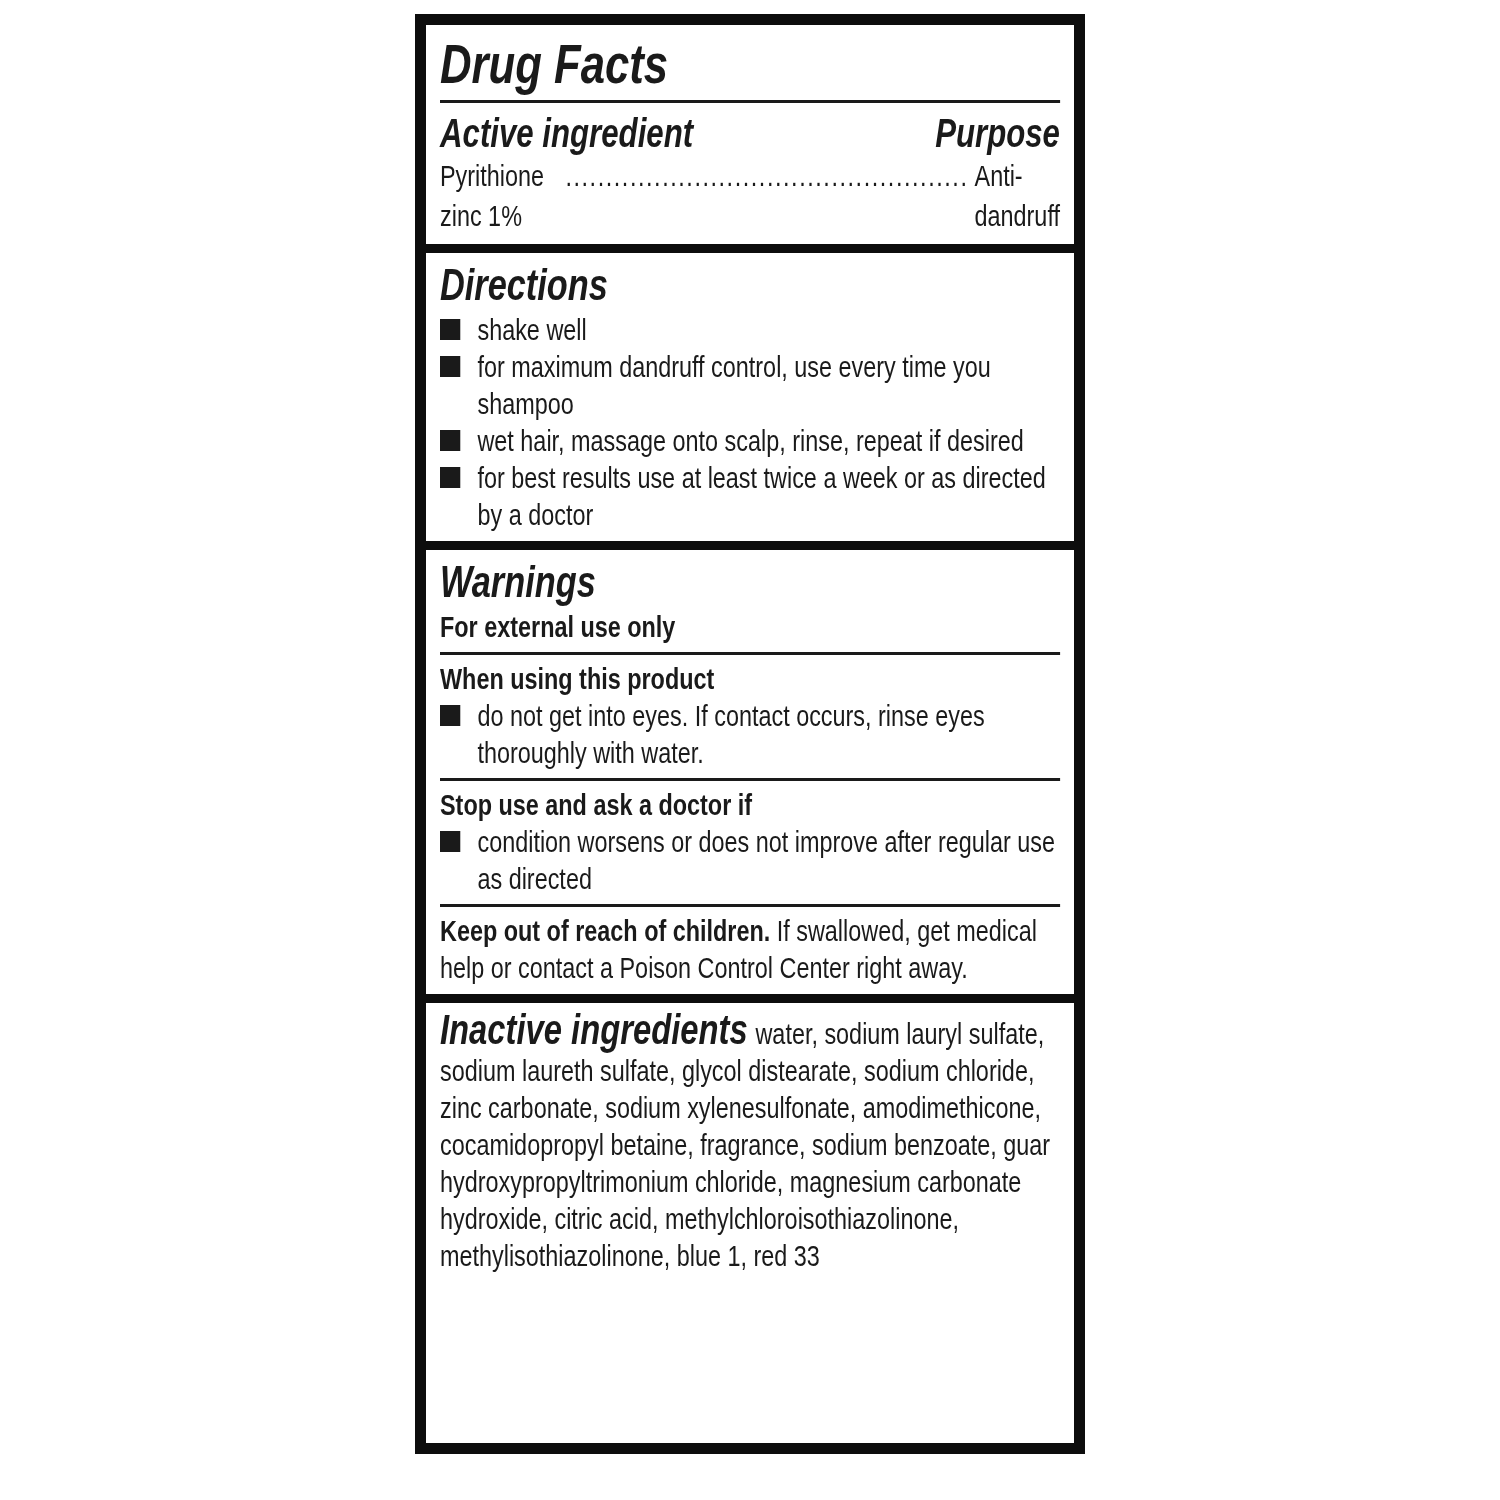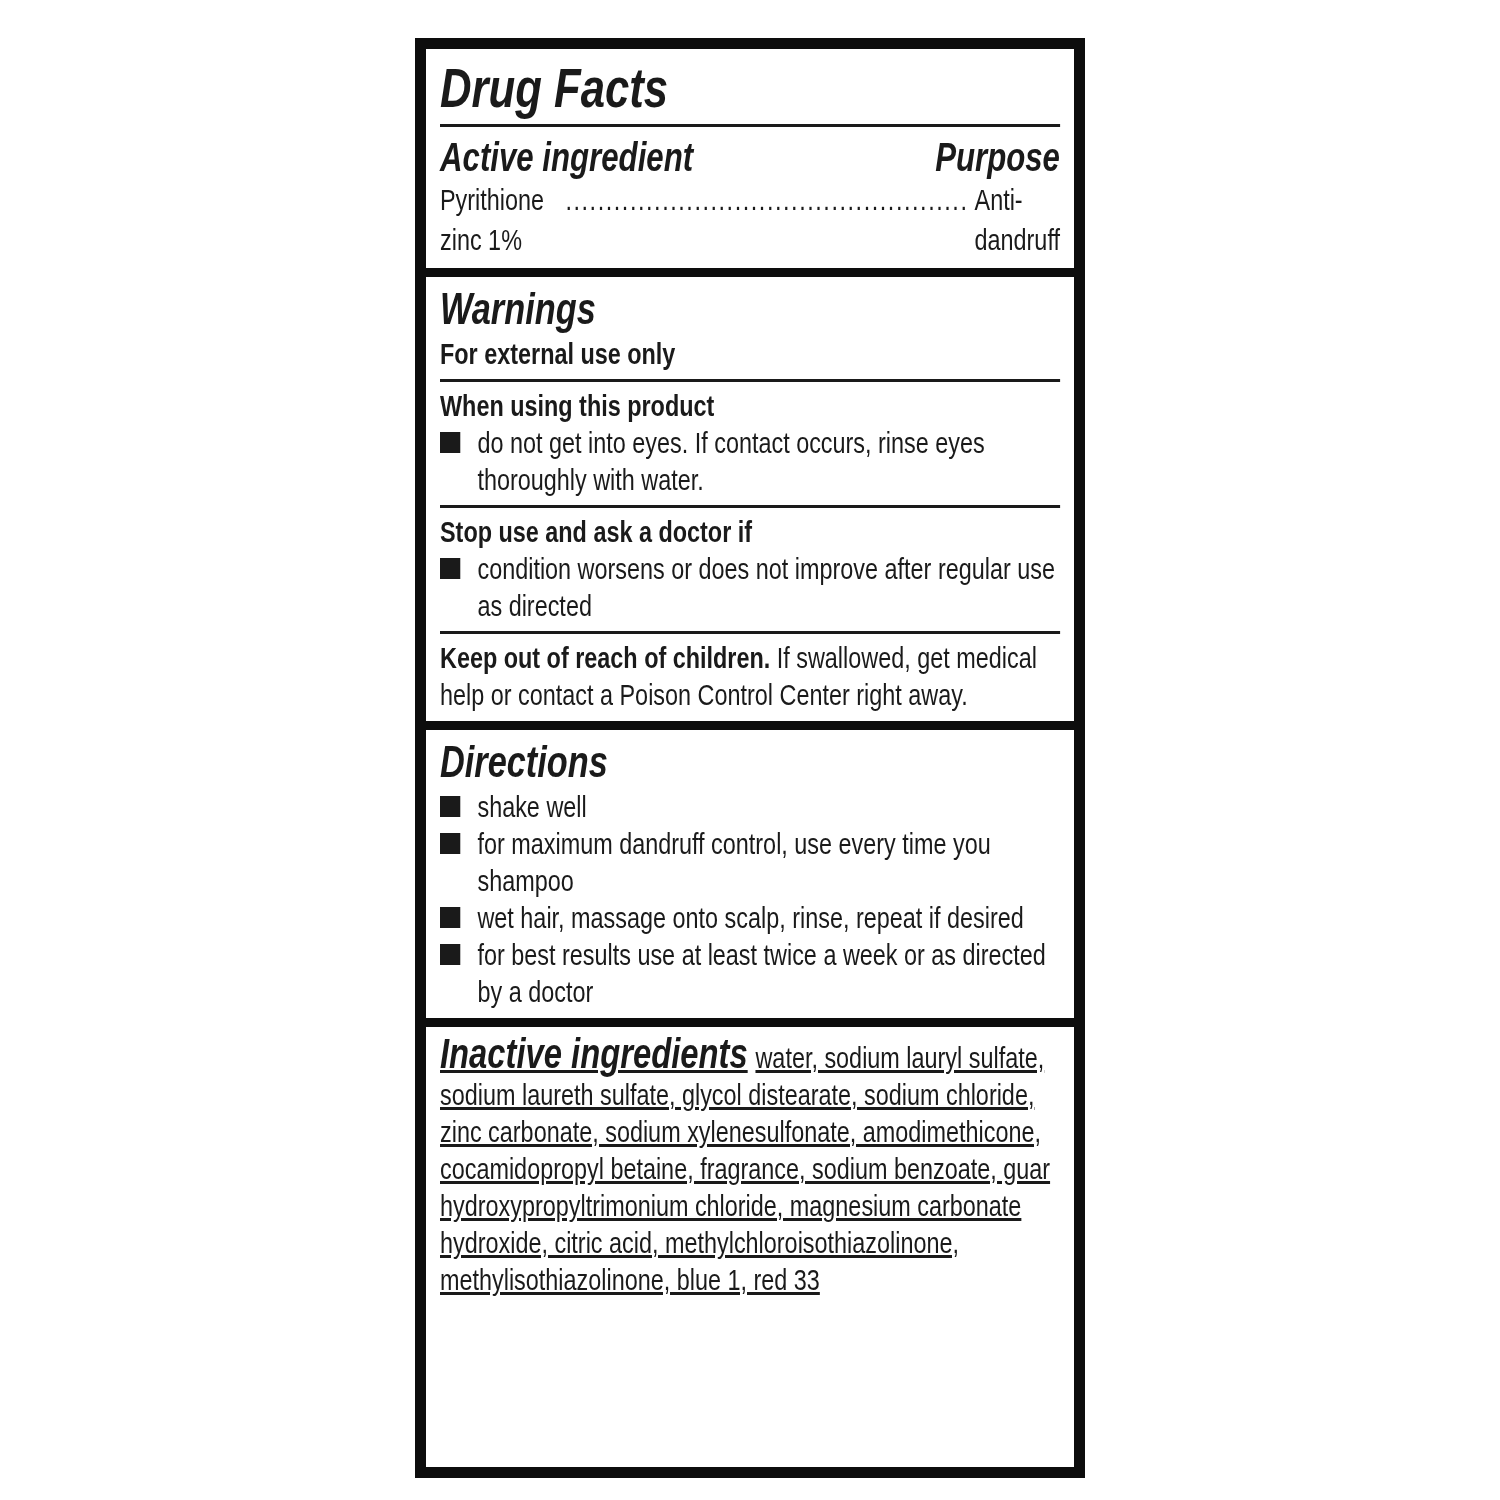--- a/index.html
+++ b/index.html
@@ -4,36 +4,36 @@
 <style>
   * { margin: 0; padding: 0; box-sizing: border-box; }
   html, body {
     width: 1500px; height: 1500px;
     background: #ffffff;
     font-family: "Liberation Sans", "DejaVu Sans", sans-serif;
     color: #1a1a1a;
   }
   .label {
     position: absolute;
-    left: 415px; top: 38px;
+    left: 415px; top: 14px;
     width: 670px; height: 1440px;
     background: #0d0d0d;
     padding: 11px;
     display: flex;
     flex-direction: column;
     gap: 9px;
     overflow: hidden;
   }
   .panel {
     background: #ffffff;
     padding: 6px 14px 8px 14px;
     overflow: hidden;
     flex-shrink: 0;
   }
-  .panel.grow { flex: 1; text-decoration: underline; }
+  .panel.grow { flex: 1; }
   
   .sq {
     width: 128.2%;
     transform: scaleX(0.78);
     transform-origin: 0 0;
   }
   .body-text { font-size: 30px; line-height: 37px; }
   .title {
     font-size: 56px; line-height: 62px;
     font-weight: bold; font-style: italic;
@@ -101,48 +101,48 @@
         <span>Pyrithione zinc 1%</span>
         <span class="leader-dots">................................................................................</span>
         <span>Anti-dandruff</span>
       </div>
     </div>
   </div>
 
 
   <div class="panel">
     <div class="sq body-text">
+      <div class="section-head">Directions</div>
+      <ul class="bullets">
+        <li><span class="bullet-sq"></span><span>shake well</span></li>
+        <li><span class="bullet-sq"></span><span>for maximum dandruff control, use every time you shampoo</span></li>
+        <li><span class="bullet-sq"></span><span>wet hair, massage onto scalp, rinse, repeat if desired</span></li>
+        <li><span class="bullet-sq"></span><span>for best results use at least twice a week or as directed by a doctor</span></li>
+      </ul>
+    </div>
+  </div>
+
+  <div class="panel">
+    <div class="sq body-text">
       <div class="section-head">Warnings</div>
       <div class="subhead">For external use only</div>
       <hr class="rule mid">
       <div class="subhead">When using this product</div>
       <ul class="bullets">
         <li><span class="bullet-sq"></span><span>do not get into eyes. If contact occurs, rinse eyes thoroughly with water.</span></li>
       </ul>
       <hr class="rule mid">
       <div class="subhead">Stop use and ask a doctor if</div>
       <ul class="bullets">
         <li><span class="bullet-sq"></span><span>condition worsens or does not improve after regular use as directed</span></li>
       </ul>
       <hr class="rule mid">
       <p><span class="b">Keep out of reach of children.</span> <span>If swallowed, get medical help or contact a Poison Control Center right away.</span></p>
     </div>
   </div>
 
-  <div class="panel">
-    <div class="sq body-text">
-      <div class="section-head">Directions</div>
-      <ul class="bullets">
-        <li><span class="bullet-sq"></span><span>shake well</span></li>
-        <li><span class="bullet-sq"></span><span>for maximum dandruff control, use every time you shampoo</span></li>
-        <li><span class="bullet-sq"></span><span>wet hair, massage onto scalp, rinse, repeat if desired</span></li>
-        <li><span class="bullet-sq"></span><span>for best results use at least twice a week or as directed by a doctor</span></li>
-      </ul>
-    </div>
-  </div>
-
   <div class="panel grow">
     <div class="sq body-text">
       <p><span class="inline-head">Inactive ingredients</span><span>water, sodium lauryl sulfate, sodium laureth sulfate, glycol distearate, sodium chloride, zinc carbonate, sodium xylenesulfonate, amodimethicone, cocamidopropyl betaine, fragrance, sodium benzoate, guar hydroxypropyltrimonium chloride, magnesium carbonate hydroxide, citric acid, methylchloroisothiazolinone, methylisothiazolinone, blue 1, red 33</span></p>
     </div>
   </div>
 
 </div>
 
 </body></html>

